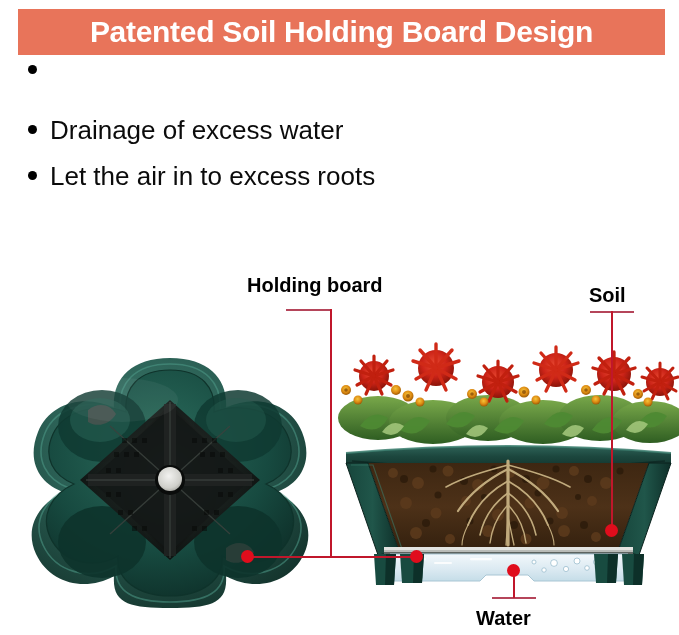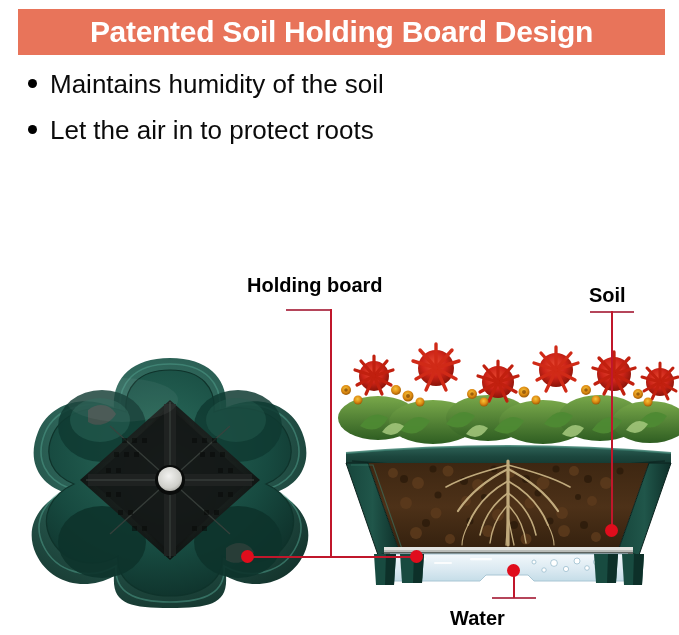--- a/index.html
+++ b/index.html
@@ -56,21 +56,21 @@
   
   .callout-label {
     position: absolute;
     font-size: 20px;
     font-weight: bold;
     color: #000;
     white-space: nowrap;
   }
   #label-holding-board { left: 247px; top: 274px; }
   #label-soil          { left: 589px; top: 284px; }
-  #label-water         { left: 450px; top: 607px; }
+  #label-water         { left: 476px; top: 607px; }
 
   
   .lead-v { position: absolute; width: 2px; background: #c0172b; }
   .lead-h { position: absolute; height: 2px; background: #c0172b; }
   .lead-dot {
     position: absolute; width: 13px; height: 13px;
     background: #e00d1c; border-radius: 50%;
   }
   .tbar { position: absolute; height: 2px; background: #b5455a; }
 
@@ -109,25 +109,28 @@
 
 <div id="page">
 
   <div id="banner">
     <div id="banner-title" class="nosel">Patented Soil Holding Board Design</div>
   </div>
 
   <div id="bullets">
     <div class="bullet-row">
       <span class="bullet-dot"></span>
-      <span class="bullet-text">Maintains humidity of the soil</span>
     </div>
     <div class="bullet-row">
       <span class="bullet-dot"></span>
-      <span class="bullet-text">Let the air in to protect roots</span>
+      <span class="bullet-text">Drainage of excess water</span>
+    </div>
+    <div class="bullet-row">
+      <span class="bullet-dot"></span>
+      <span class="bullet-text">Let the air in to excess roots</span>
     </div>
   </div>
 
   <svg id="planter-top" viewBox="0 0 312 262">
     <defs>
       <radialGradient id="gRim" cx="42%" cy="32%" r="78%">
         <stop offset="0%" stop-color="#3f7f70"></stop>
         <stop offset="45%" stop-color="#2b6055"></stop>
         <stop offset="100%" stop-color="#123029"></stop>
       </radialGradient>

